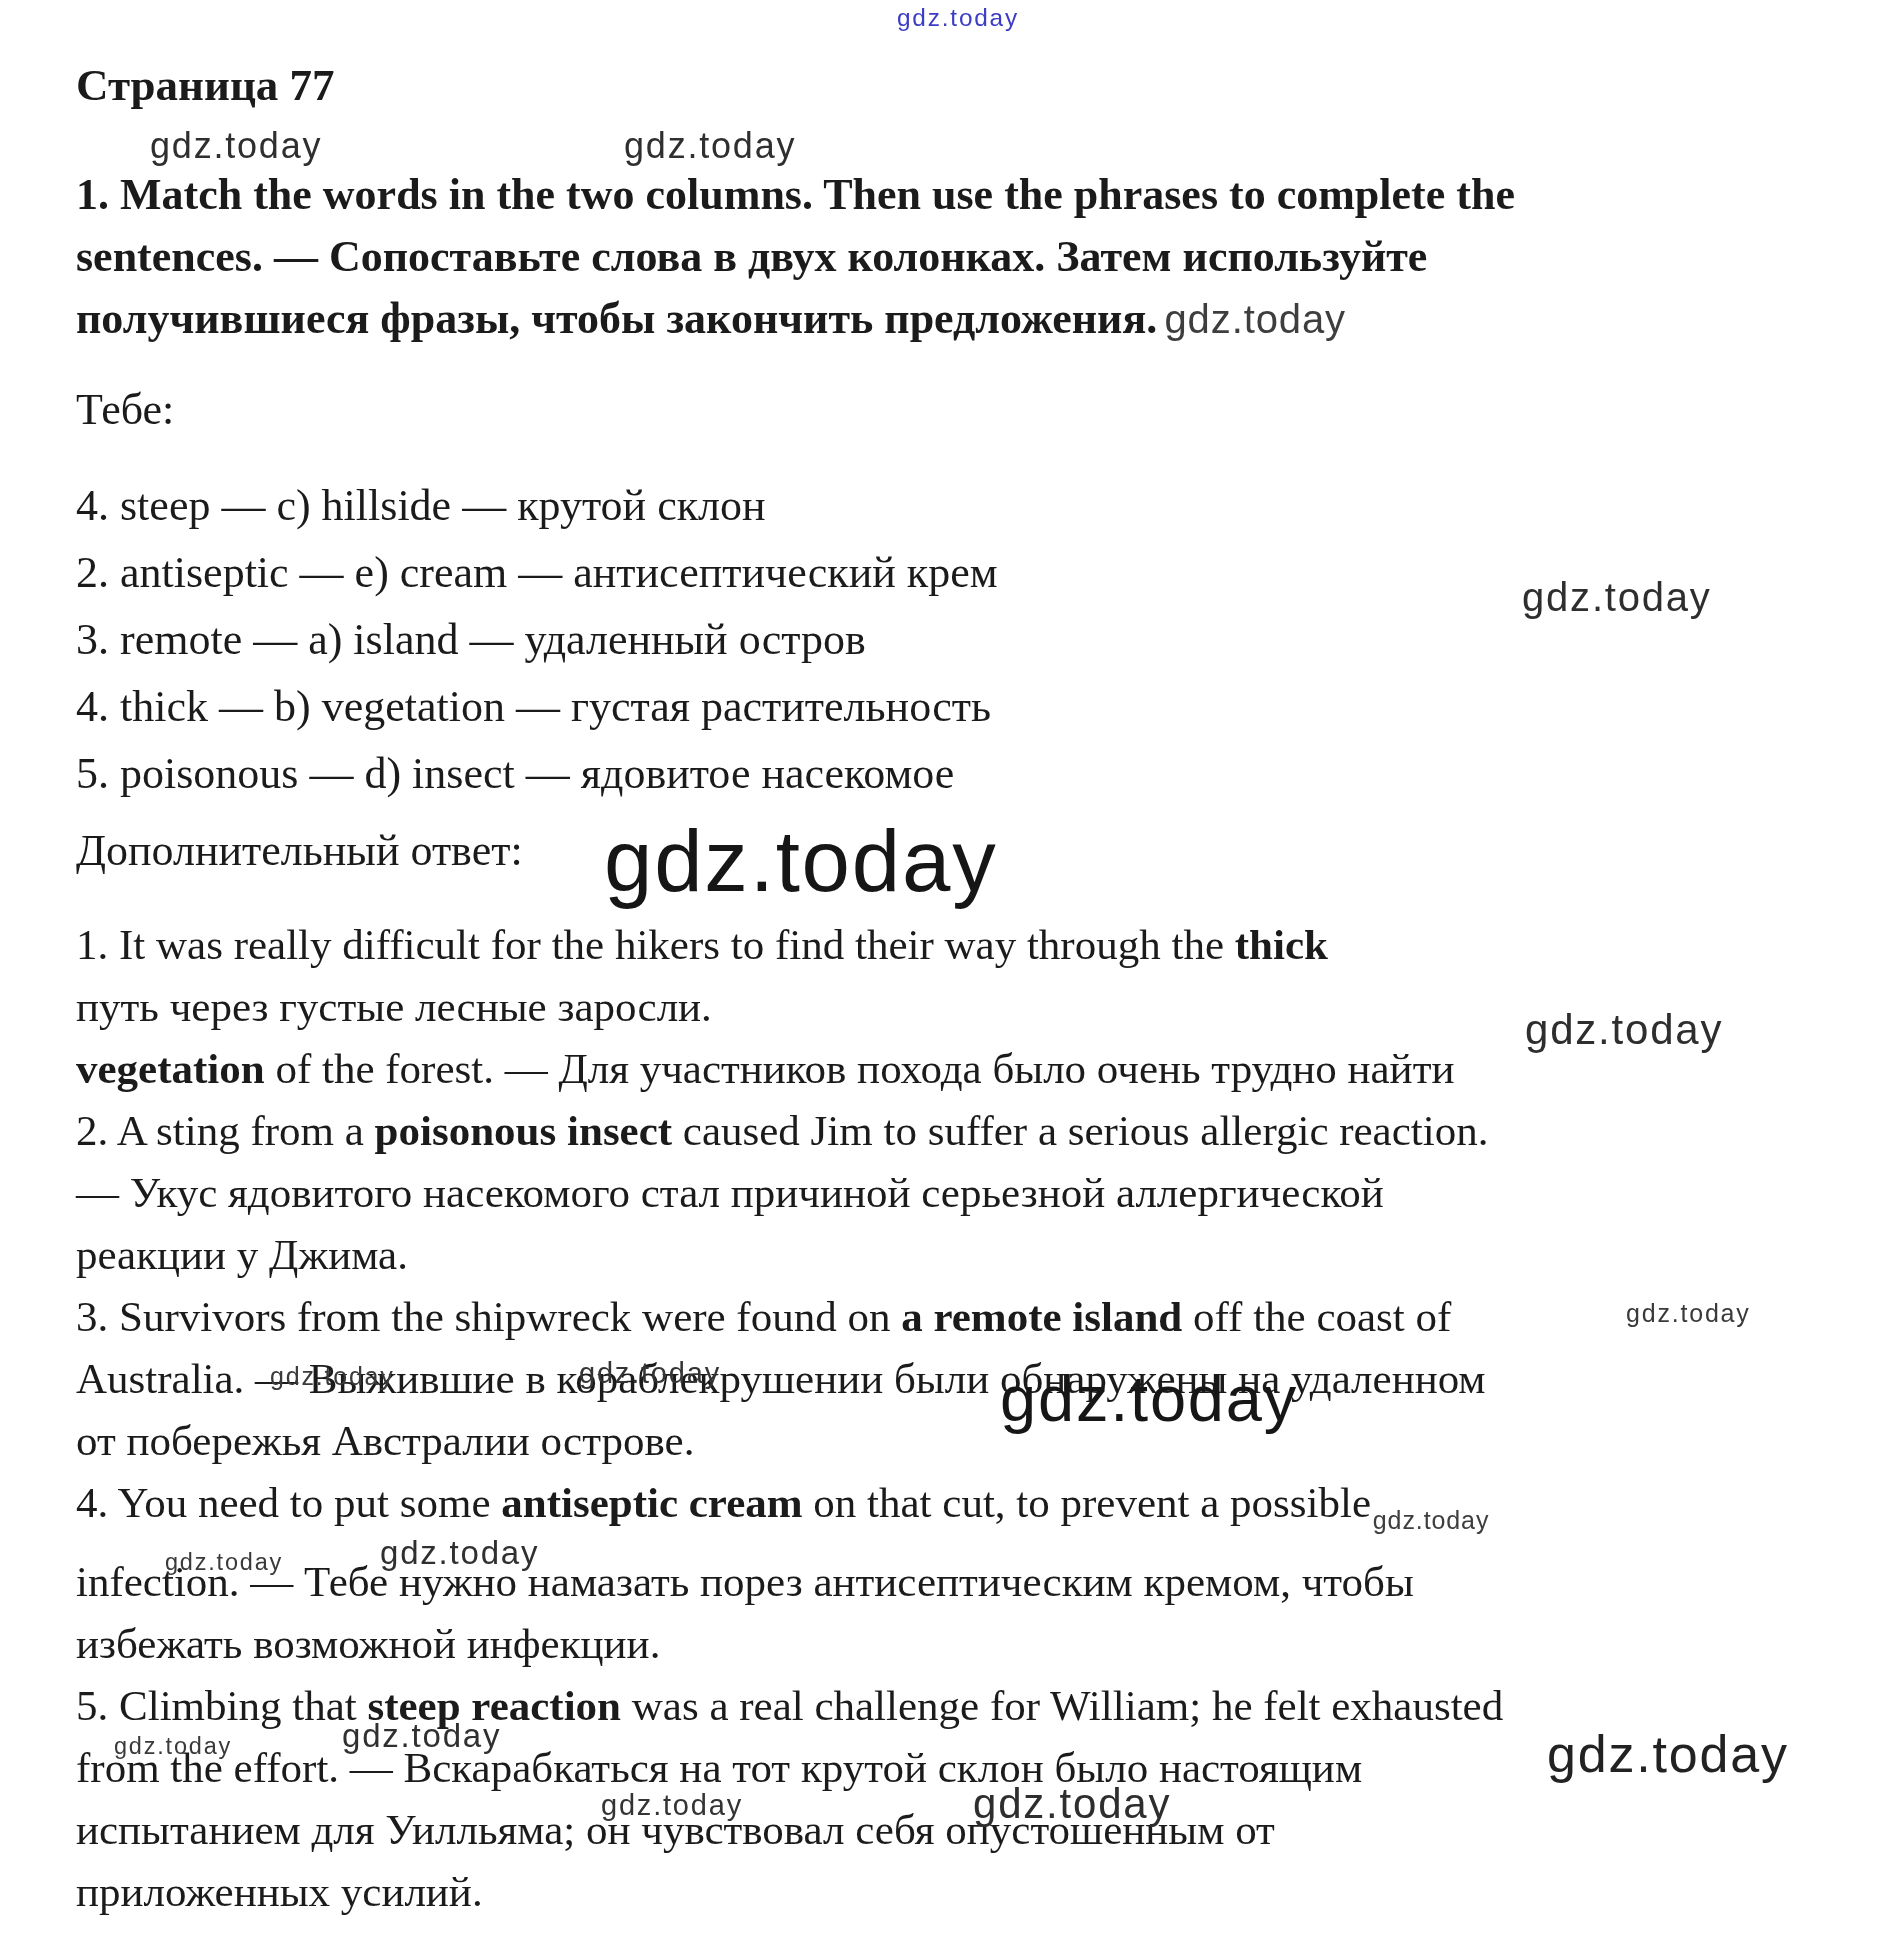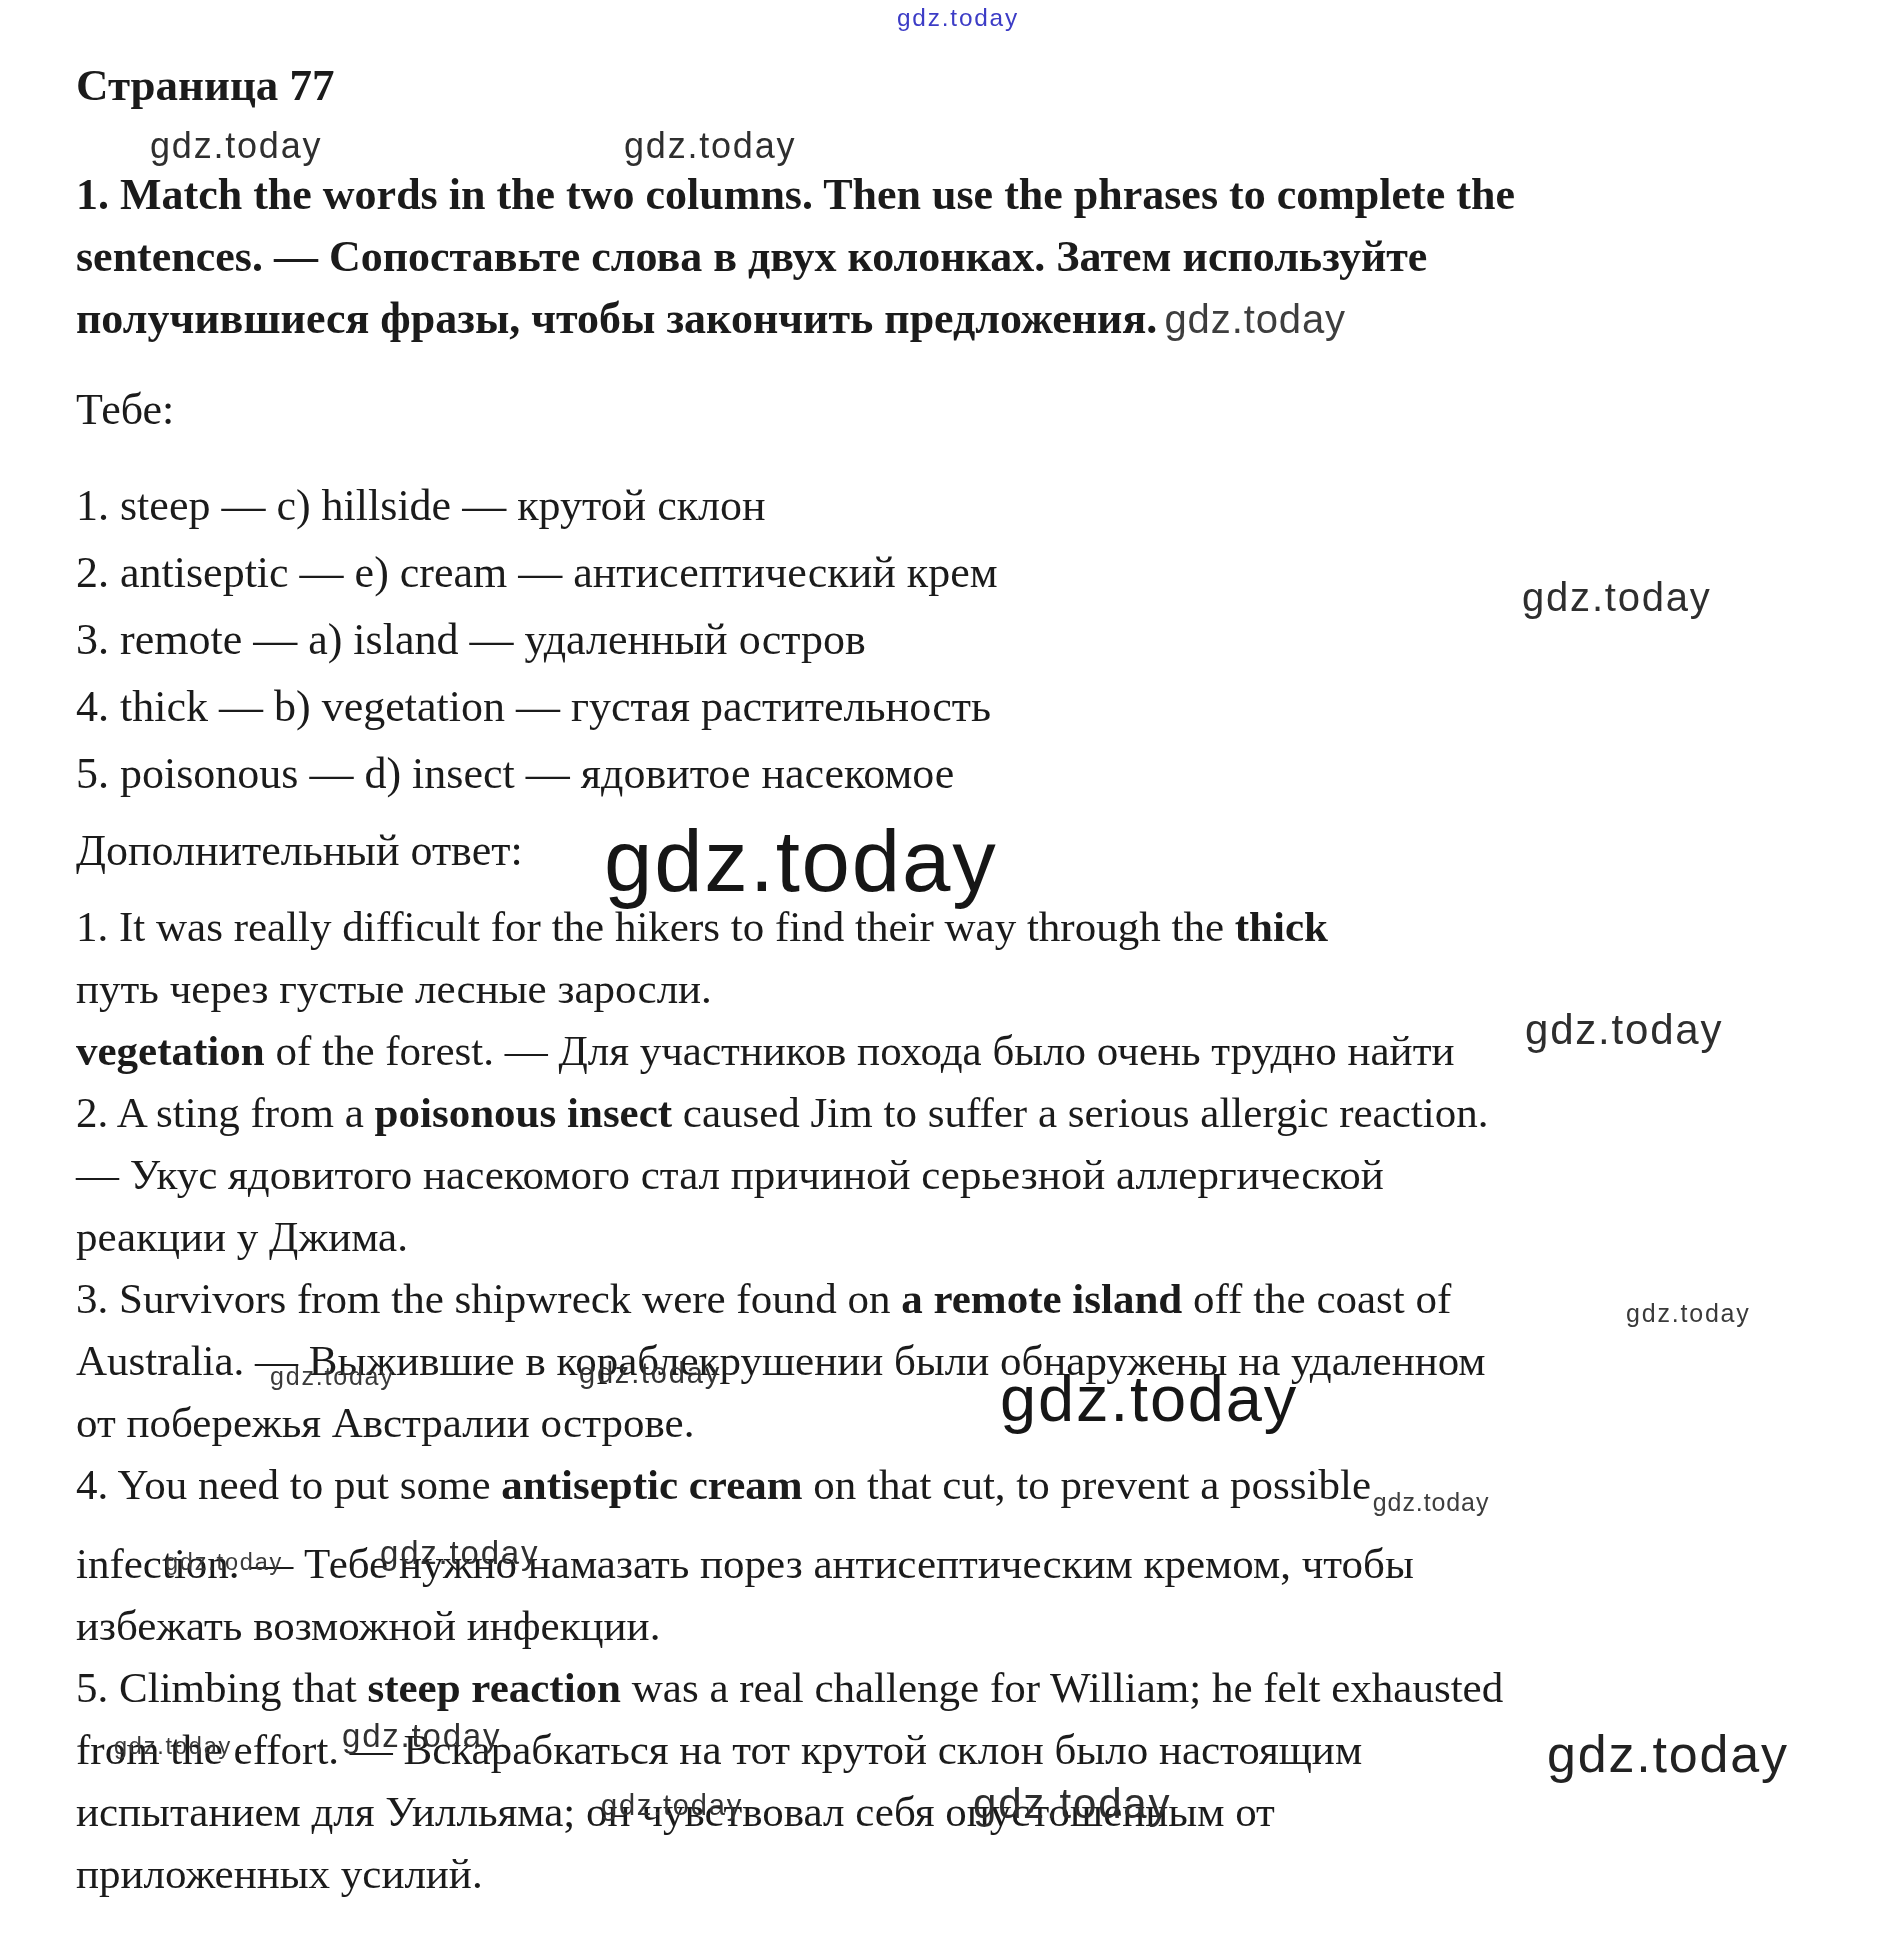--- a/index.html
+++ b/index.html
@@ -11,21 +11,21 @@
     position:relative;
     overflow:hidden;
   }
   .content { position:absolute; left:76px; top:0; width:1795px; }
   .line { white-space:nowrap; }
   .h-title { font-weight:bold; font-size:45px; line-height:62px; margin-top:54px; }
   .task { font-weight:bold; font-size:44px; line-height:62px; margin-top:48px; }
   .answer-label { font-size:44px; line-height:62px; margin-top:29px; }
   .match-list { font-size:44px; line-height:67px; margin-top:31px; }
   .add-label { margin-top:12.7px; }
-  .para { font-size:43px; line-height:62px; margin-top:14px; }
+  .para { font-size:43px; line-height:62px; margin-top:32px; }
   .seg-b { font-weight:bold; }
   .wm { font-family:"Liberation Sans", sans-serif; font-weight:300; color:#3e3e3e; }
   .wm-inline { font-size:40px; letter-spacing:0.9px; margin-left:7.2px; font-weight:300; }
   .wm-sub { font-size:25px; vertical-align:-12.7px; letter-spacing:0.9px; margin-left:1.8px; }
   .wm-layer { position:absolute; left:0; top:0; width:100%; height:100%; pointer-events:none; z-index:3; }
   .wm-float {
     position:absolute;
     font-family:"Liberation Sans", sans-serif;
     font-weight:300;
     letter-spacing:1.8px;
@@ -57,21 +57,21 @@
     </div>
   <div class="content">
     <div class="h-title line">Страница 77</div>
     <div class="task">
         <div class="line"><span>1. Match the words in the two columns. Then use the phrases to complete the</span></div>
         <div class="line"><span>sentences. — Сопоставьте слова в двух колонках. Затем используйте</span></div>
         <div class="line"><span>получившиеся фразы, чтобы закончить предложения.</span><span class="wm wm-inline">gdz.today</span></div>
       </div>
     <div class="answer-label line">Тебе:</div>
     <div class="match-list">
-        <div class="line">1. steep — c) hillside — крутой склон</div>
+        <div class="line">4. steep — c) hillside — крутой склон</div>
         <div class="line">2. antiseptic — e) cream — антисептический крем</div>
         <div class="line">3. remote — a) island — удаленный остров</div>
         <div class="line">4. thick — b) vegetation — густая растительность</div>
         <div class="line">5. poisonous — d) insect — ядовитое насекомое</div>
       </div>
     <div class="answer-label add-label line">Дополнительный ответ:</div>
     <div class="para">
         <div class="line"><span>1. It was really difficult for the hikers to find their way through the </span><span class="seg-b">thick</span></div>
         <div class="line"><span>путь через густые лесные заросли.</span></div>
         <div class="line"><span class="seg-b">vegetation</span><span> of the forest. — Для участников похода было очень трудно найти</span></div>

